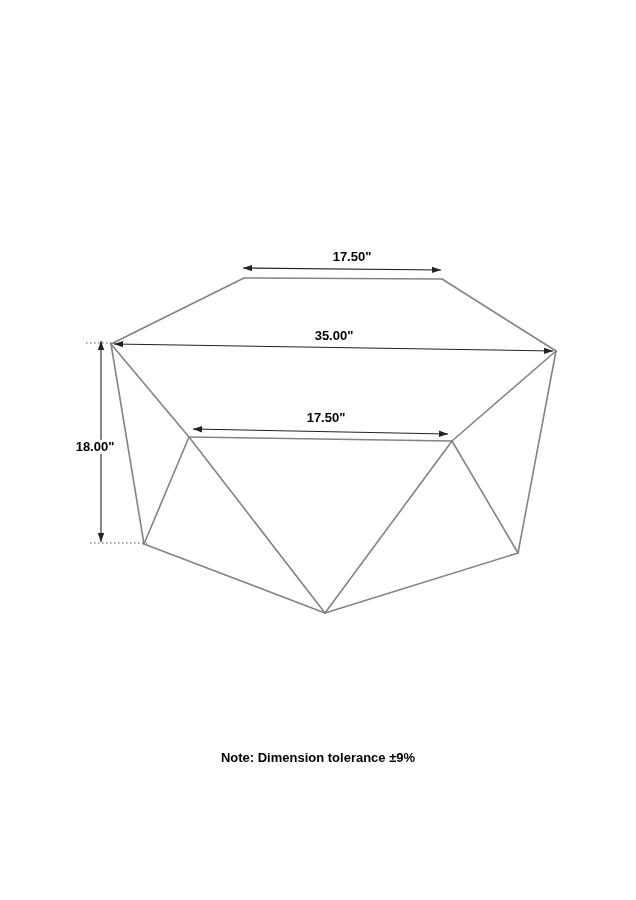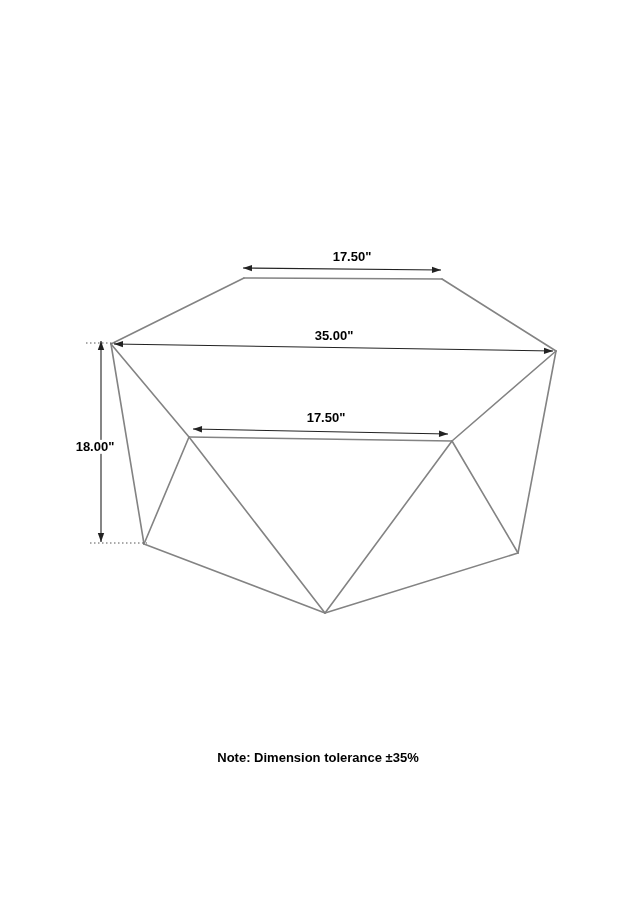--- a/index.html
+++ b/index.html
@@ -103,14 +103,14 @@
         <polygon points="101,341 97.8,350 104.2,350" class="dim-arrowhead"></polygon>
         <polygon points="101,542 104.2,533 97.8,533" class="dim-arrowhead"></polygon>
       </g>
   </svg>
   <div id="labels-container">
       <div class="dim-label" style="left: 352px; top: 257px;">17.50"</div>
       <div class="dim-label" style="left: 334px; top: 336px;">35.00"</div>
       <div class="dim-label" style="left: 326px; top: 418px;">17.50"</div>
       <div class="dim-label" style="left: 95px; top: 447px;">18.00"</div>
     </div>
-  <div class="note">Note: Dimension tolerance ±35%</div>
+  <div class="note">Note: Dimension tolerance ±9%</div>
 </div>
 
 </body></html>

